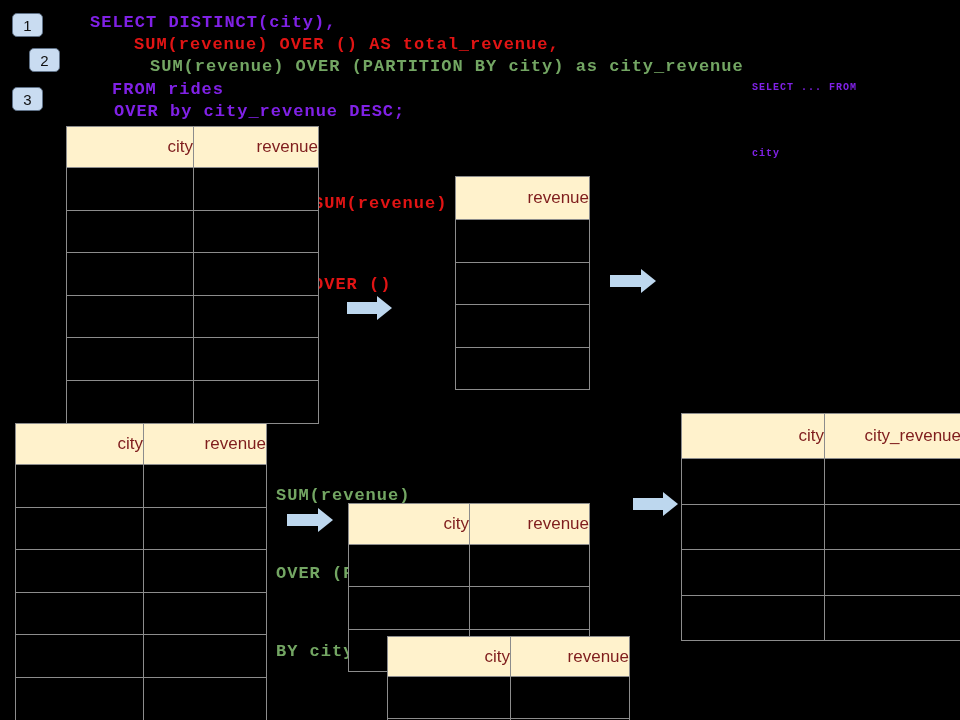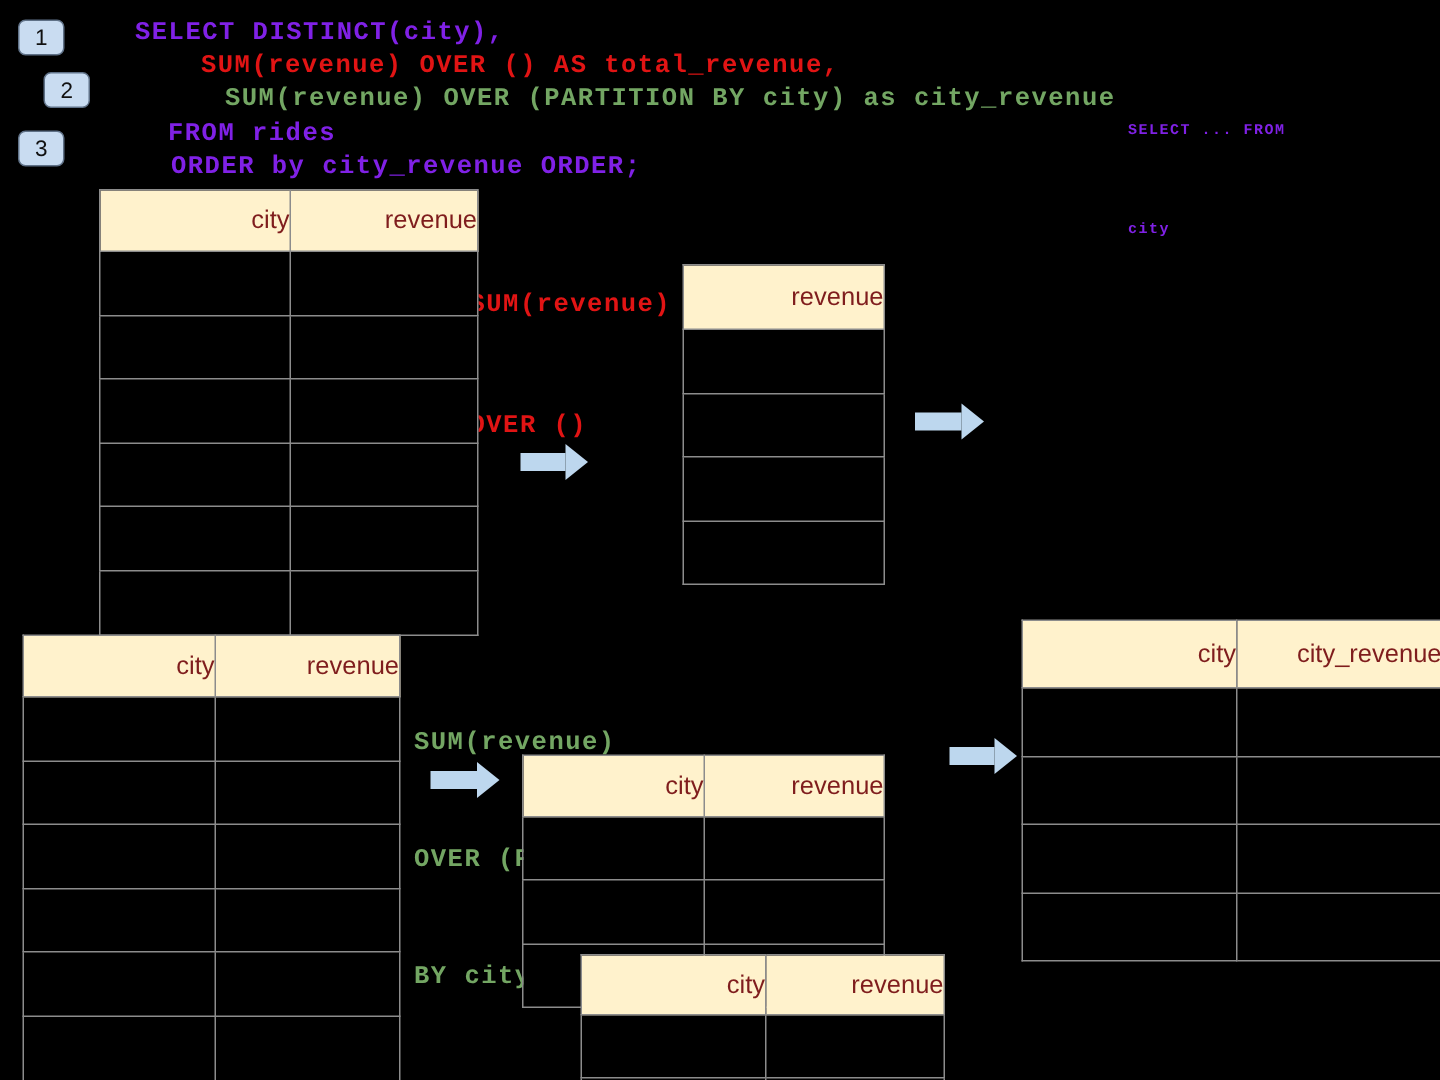--- a/index.html
+++ b/index.html
@@ -98,21 +98,21 @@
 <div class="canvas">
 
   <div class="badge b1">1</div>
   <div class="badge b2">2</div>
   <div class="badge b3">3</div>
 
   <div class="code red sql-l2">SUM(revenue) OVER () AS total_revenue,</div>
   <div class="code purple sql-l1">SELECT DISTINCT(city),</div>
   <div class="code green sql-l3">SUM(revenue) OVER (PARTITION BY city) as city_revenue</div>
   <div class="code purple sql-l4">FROM rides</div>
-  <div class="code purple sql-l5">ORDER by city_revenue ORDER;</div>
+  <div class="code purple sql-l5">OVER by city_revenue DESC;</div>
 
   <div class="code purple side-note">
     <div>SELECT ... FROM</div>
     <div>city</div>
   </div>
 
   <div class="code red label-total">
     <div>SUM(revenue)</div>
     <div>OVER ()</div>
   </div>

